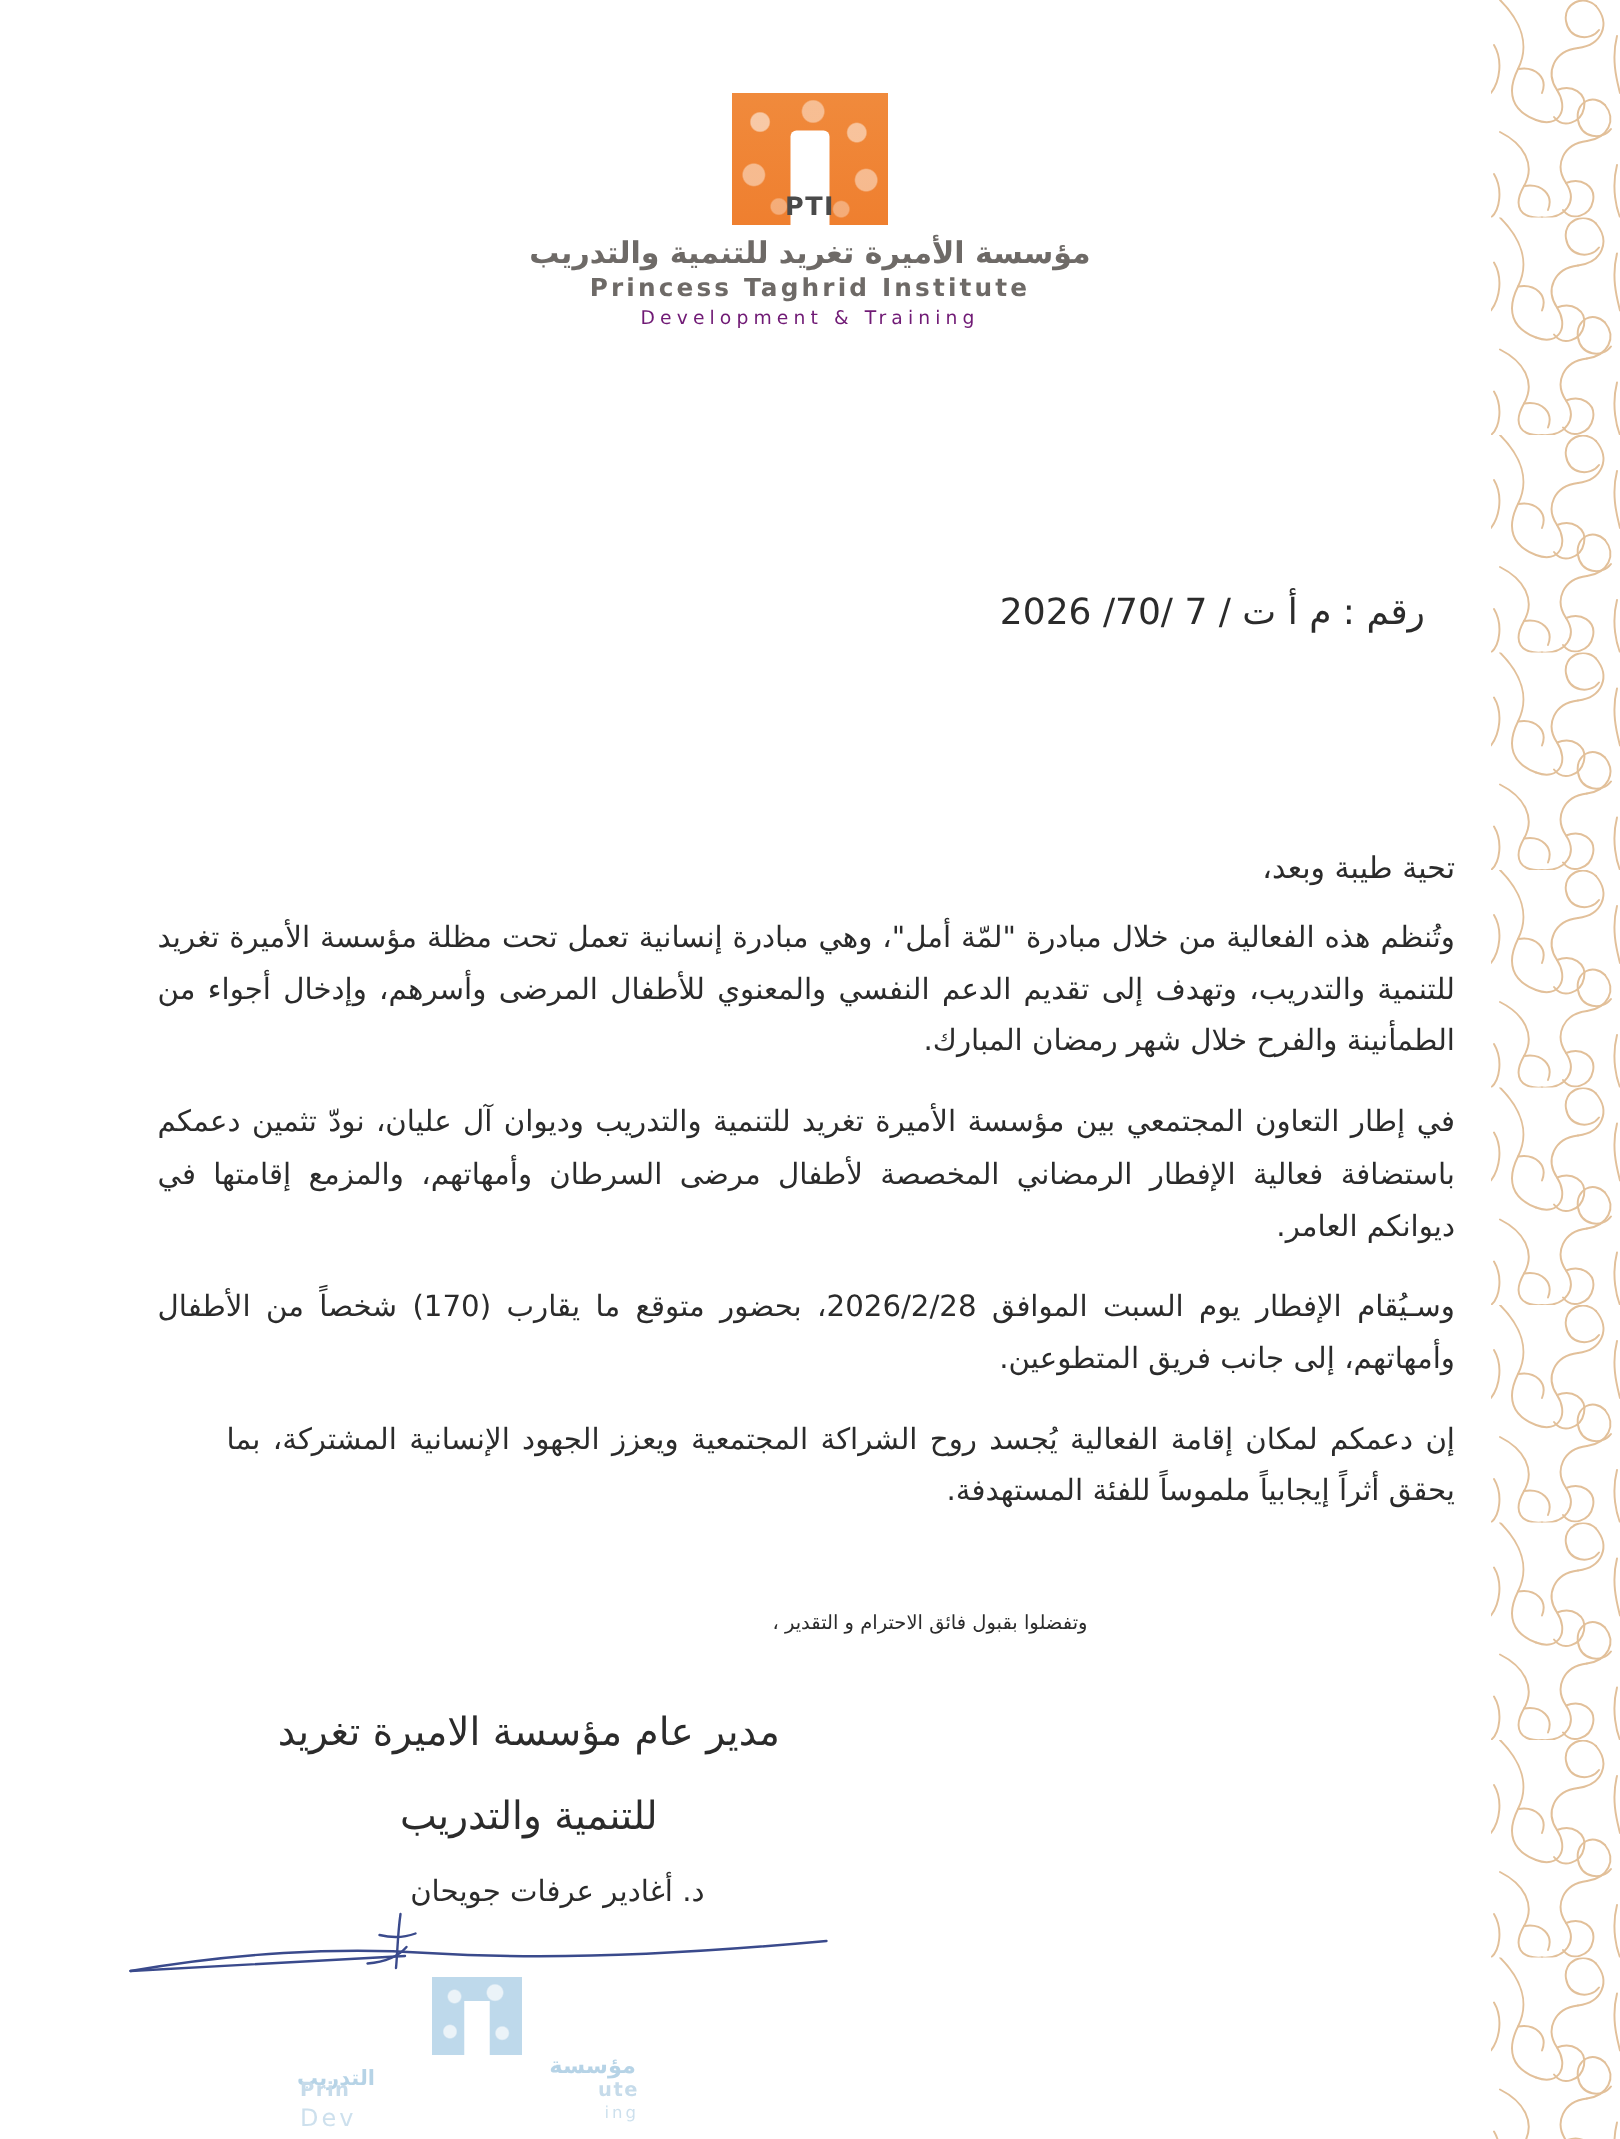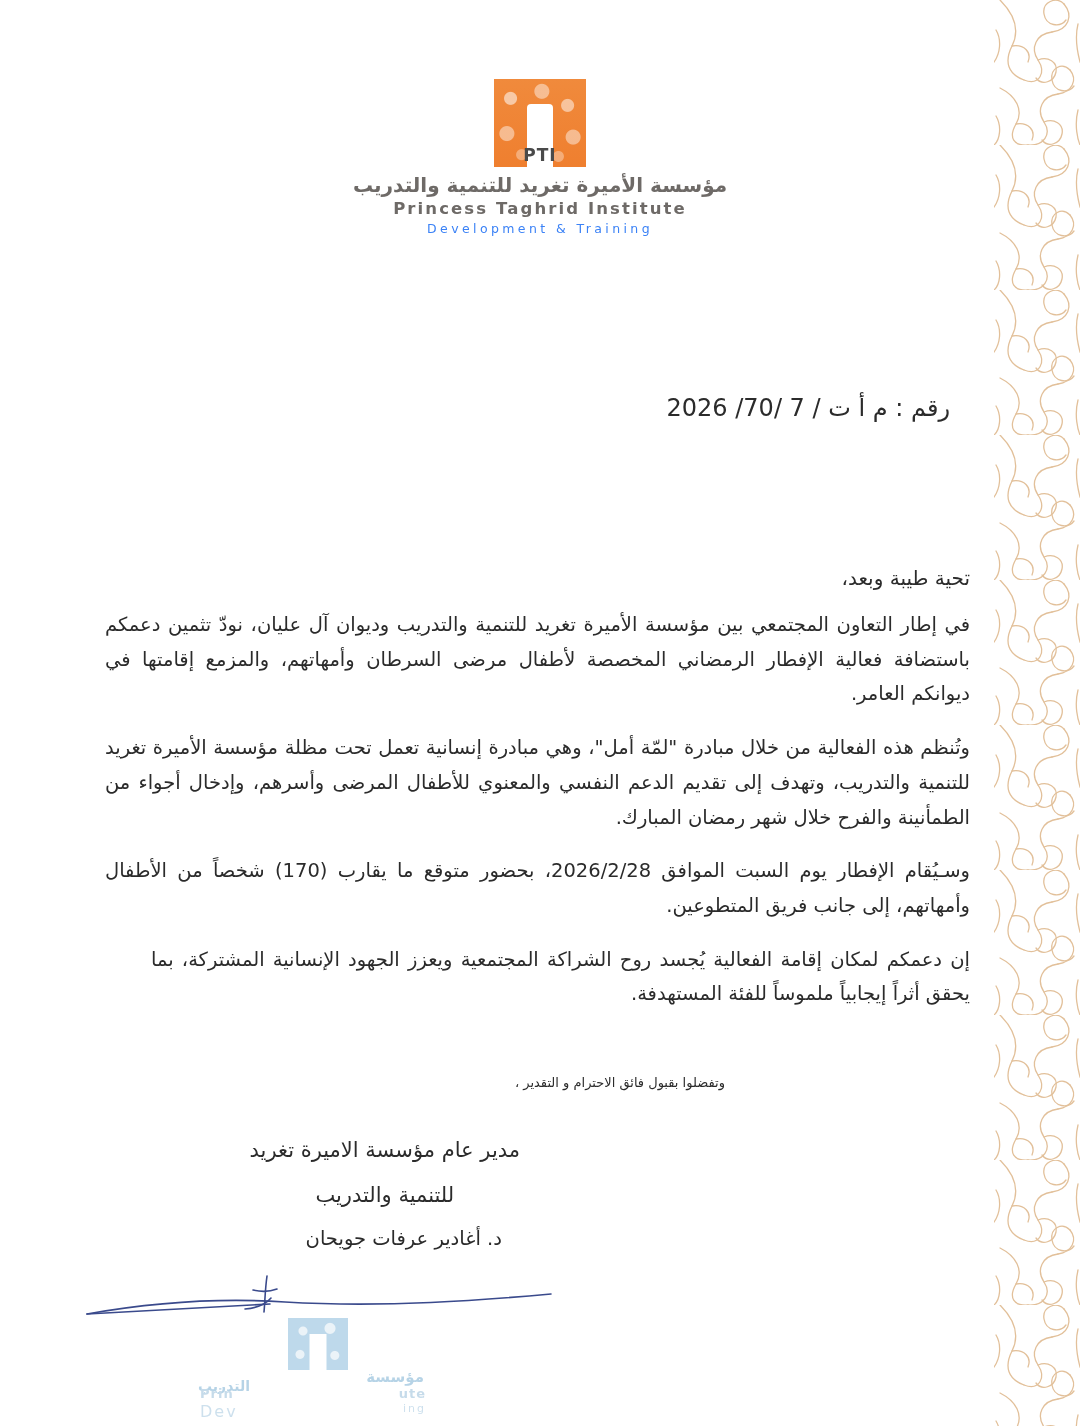--- a/index.html
+++ b/index.html
@@ -37,23 +37,23 @@
   
   .logo-wrap {
     position: absolute;
     left: 0;
     right: 0;
     top: 62px;
     text-align: center;
   }
   .logo-mark {
     position: relative;
-    width: 92px;
+    width: 104px;
     height: 88px;
-    margin: 17px auto 6px auto;
+    margin: 0 auto 6px auto;
   }
   .logo-mark .arch-outer {
     position: absolute;
     inset: 0;
     background:
       radial-gradient(circle at 18% 22%, rgba(255,255,255,0.55) 0 6px, rgba(0,0,0,0) 7px),
       radial-gradient(circle at 52% 14%, rgba(255,255,255,0.45) 0 7px, rgba(0,0,0,0) 8px),
       radial-gradient(circle at 80% 30%, rgba(255,255,255,0.5) 0 6px, rgba(0,0,0,0) 7px),
       radial-gradient(circle at 14% 62%, rgba(255,255,255,0.45) 0 7px, rgba(0,0,0,0) 8px),
       radial-gradient(circle at 86% 66%, rgba(255,255,255,0.45) 0 7px, rgba(0,0,0,0) 8px),
@@ -96,21 +96,21 @@
     font-size: 16.5px;
     font-weight: bold;
     color: #6e6a67;
     letter-spacing: 2.1px;
     direction: ltr;
     margin-top: 1px;
   }
   .logo-sub {
     font-family: "DejaVu Sans", "Liberation Sans", sans-serif;
     font-size: 12.5px;
-    color: #3b82f6;
+    color: #701a75;
     letter-spacing: 3.4px;
     direction: ltr;
     margin-top: 3px;
   }
 
   
   .ref-block {
     position: absolute;
     top: 385px;
     right: 130px;
@@ -175,21 +175,21 @@
   }
   .sign-block {
     position: absolute;
     top: 1128px;
     right: 560px;
     direction: rtl;
     text-align: center;
     color: #2b2b2b;
   }
   .sign-line {
-    font-size: 21px;
+    font-size: 26px;
     line-height: 2.15;
     white-space: nowrap;
   }
   .sign-name {
     font-size: 19.5px;
     line-height: 2.15;
     white-space: nowrap;
     margin-right: -38px;
   }
 
@@ -521,22 +521,22 @@
     <div class="logo-sub">Development &amp; Training</div>
   </div>
 
   <div class="ref-block">
     <div class="ref-line">رقم : م أ ت / 7 /70/ 2026</div>
   </div>
 
   <div class="greeting">تحية طيبة وبعد،</div>
 
   <div class="body-block">
+    <p class="para">وتُنظم هذه الفعالية من خلال مبادرة "لمّة أمل"، وهي مبادرة إنسانية تعمل تحت مظلة مؤسسة الأميرة تغريد للتنمية والتدريب، وتهدف إلى تقديم الدعم النفسي والمعنوي للأطفال المرضى وأسرهم، وإدخال أجواء من الطمأنينة والفرح خلال شهر رمضان المبارك.</p>
     <p class="para">في إطار التعاون المجتمعي بين مؤسسة الأميرة تغريد للتنمية والتدريب وديوان آل عليان، نودّ تثمين دعمكم باستضافة فعالية الإفطار الرمضاني المخصصة لأطفال مرضى السرطان وأمهاتهم، والمزمع إقامتها في ديوانكم العامر.</p>
-    <p class="para">وتُنظم هذه الفعالية من خلال مبادرة "لمّة أمل"، وهي مبادرة إنسانية تعمل تحت مظلة مؤسسة الأميرة تغريد للتنمية والتدريب، وتهدف إلى تقديم الدعم النفسي والمعنوي للأطفال المرضى وأسرهم، وإدخال أجواء من الطمأنينة والفرح خلال شهر رمضان المبارك.</p>
     <p class="para">وسـيُقام الإفطار يوم السبت الموافق 2026/2/28، بحضور متوقع ما يقارب (170) شخصاً من الأطفال وأمهاتهم، إلى جانب فريق المتطوعين.</p>
     <p class="para">إن دعمكم لمكان إقامة الفعالية يُجسد روح الشراكة المجتمعية ويعزز الجهود الإنسانية المشتركة، بما يحقق أثراً إيجابياً ملموساً للفئة المستهدفة.</p>
   </div>
 
   <div class="closing">وتفضلوا بقبول فائق الاحترام و التقدير ،</div>
 
   <div class="sign-block">
     <div class="sign-line">مدير عام مؤسسة الاميرة تغريد</div>
     <div class="sign-line">للتنمية والتدريب</div>
     <div class="sign-name">د. أغادير عرفات جويحان</div>

